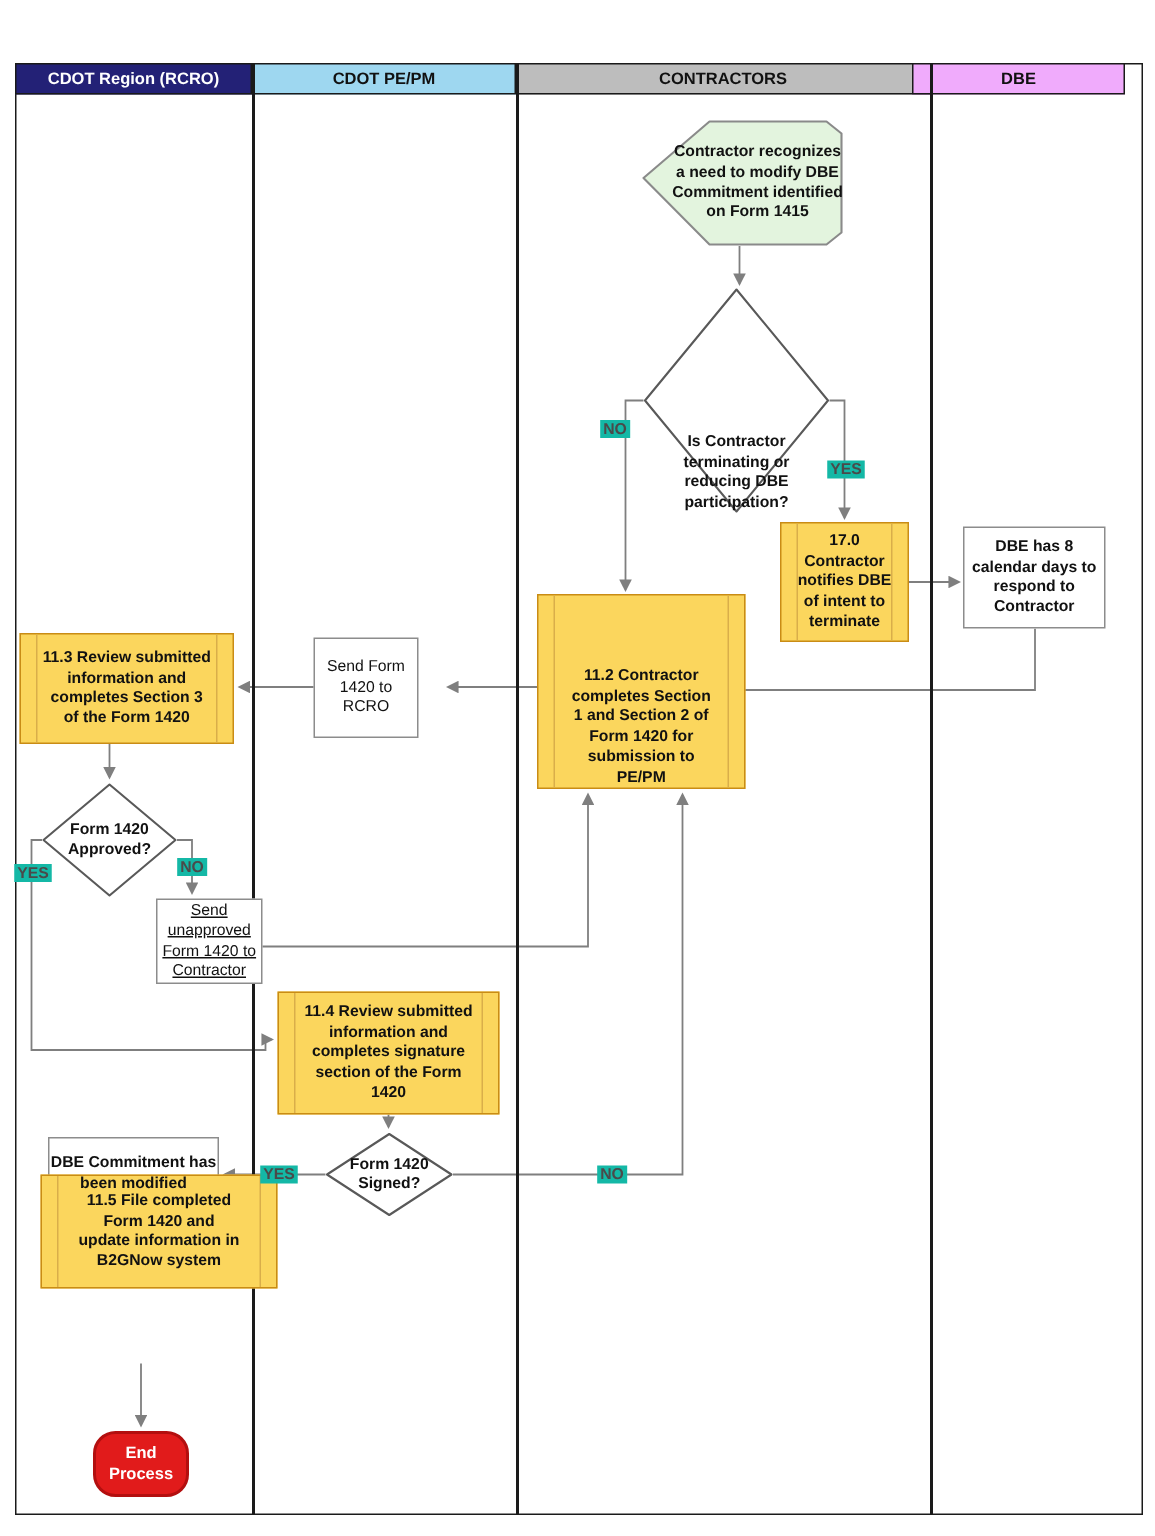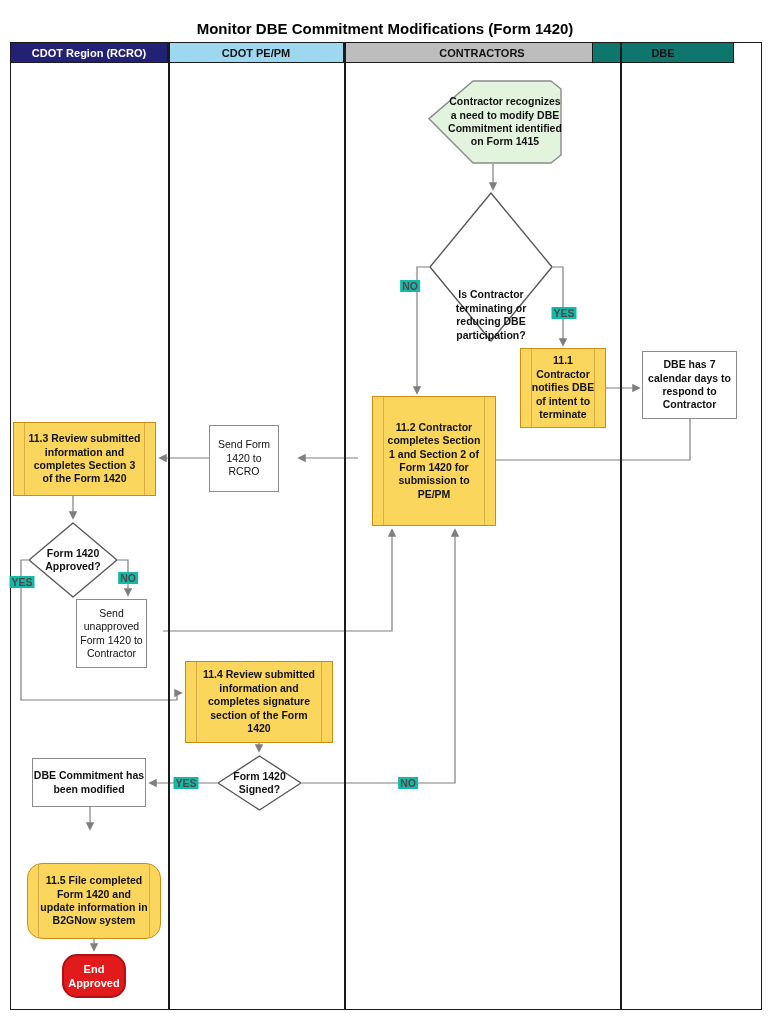--- a/index.html
+++ b/index.html
@@ -25,21 +25,20 @@
   .endnode{background:#E11B1B;border:2px solid #B30F0F;border-radius:15px;color:#fff;
            font-weight:bold;font-size:11px;}
   .boldtxt{font-weight:bold;}
   .edgelbl{position:absolute;transform:translate(-50%,-50%);background:#14b8a6;padding:0 2px;
            font-size:10.5px;font-weight:bold;color:#4a4a4a;z-index:2;}
 </style>
 </head>
 <body>
 
 <div class="canvas">
-  <div class="title">Monitor DBE Commitment Modifications (Form 1420)</div>
   <div class="frame"></div>
   <svg class="edges" id="edges-layer" width="770" height="1024" viewBox="0 0 770 1024" xmlns="http://www.w3.org/2000/svg">
     <defs>
       <marker id="arrow" viewBox="0 0 10 10" refX="8" refY="5" markerWidth="7" markerHeight="7" orient="auto-start-reverse">
         <path d="M0,0 L10,5 L0,10 z" fill="#7f7f7f"></path>
       </marker>
     </defs>
   <polyline points="493,164 493,189" fill="none" stroke="#7f7f7f" stroke-width="1.2" marker-end="url(#arrow)"></polyline>
       <polyline points="429,267 417,267 417,393" fill="none" stroke="#7f7f7f" stroke-width="1.2" marker-end="url(#arrow)"></polyline>
       <polyline points="553,267 563,267 563,345" fill="none" stroke="#7f7f7f" stroke-width="1.2" marker-end="url(#arrow)"></polyline>
@@ -53,81 +52,81 @@
       <polyline points="163,631 392,631 392,530" fill="none" stroke="#7f7f7f" stroke-width="1.2" marker-end="url(#arrow)"></polyline>
       <polyline points="259,743 259,751" fill="none" stroke="#7f7f7f" stroke-width="1.2" marker-end="url(#arrow)"></polyline>
       <polyline points="217,783 150,783" fill="none" stroke="#7f7f7f" stroke-width="1.2" marker-end="url(#arrow)"></polyline>
       <polyline points="302,783 455,783 455,530" fill="none" stroke="#7f7f7f" stroke-width="1.2" marker-end="url(#arrow)"></polyline>
       <polyline points="90,807 90,829" fill="none" stroke="#7f7f7f" stroke-width="1.2" marker-end="url(#arrow)"></polyline>
       <polyline points="94,909 94,950" fill="none" stroke="#7f7f7f" stroke-width="1.2" marker-end="url(#arrow)"></polyline>
     </svg>
 <div class="hdr" style="left: 168px; width: 176px; background: rgb(158, 215, 240); color: rgb(17, 17, 17);">CDOT PE/PM</div>
     <div class="hdr" style="left: 10px; width: 158px; background: rgb(35, 33, 118); color: rgb(255, 255, 255);">CDOT Region (RCRO)</div>
     <div class="hdr" style="left: 344px; width: 276px; background: rgb(189, 189, 189); color: rgb(17, 17, 17);">CONTRACTORS</div>
-    <div class="hdr" style="left: 592px; width: 142px; background: #0f766e; color: rgb(17, 17, 17);">DBE</div>
+    <div class="hdr" style="left: 608px; width: 142px; background: #f0abfc; color: rgb(17, 17, 17);">DBE</div>
     <div class="laneline" style="left: 168px;"></div>
     <div class="laneline" style="left: 344px;"></div>
     <div class="laneline" style="left: 620px;"></div>
     <div class="node boldtxt" style="left: 428px; top: 80px; width: 134px; height: 84px; padding-left: 20px;"><svg class="shape-svg" viewBox="0 0 134 84">
         <polygon points="1,38.64 45,1 123,1 133,9 133,75 123,83 45,83" fill="#E3F4DE" stroke="#8a8a8a" stroke-width="1.4" stroke-linejoin="round"></polygon>
       </svg><span class="shape-label">Contractor recognizes
 a need to modify DBE
 Commitment identified
 on Form 1415</span></div>
     <div class="node boldtxt" style="left: 429px; top: 192px; width: 124px; height: 150px; align-items: flex-end;"><svg class="shape-svg" viewBox="0 0 124 150">
         <polygon points="62,1 123,75 62,149 1,75" fill="#ffffff" stroke="#595959" stroke-width="1.4" stroke-linejoin="round"></polygon>
       </svg><span class="shape-label">Is Contractor
 terminating or
 reducing DBE
 participation?</span></div>
-    <div class="node proc" style="left: 520px; top: 348px; width: 86px; height: 80px;"><span class="shape-label">11.1
+    <div class="node proc" style="left: 520px; top: 348px; width: 86px; height: 80px;"><span class="shape-label">17.0
 Contractor
 notifies DBE
 of intent to
 terminate</span></div>
-    <div class="node rect boldtxt" style="left: 642px; top: 351px; width: 95px; height: 68px;"><span class="shape-label">DBE has 7
+    <div class="node rect boldtxt" style="left: 642px; top: 351px; width: 95px; height: 68px;"><span class="shape-label">DBE has 8
 calendar days to
 respond to
 Contractor</span></div>
-    <div class="node proc" style="left: 372px; top: 396px; width: 124px; height: 130px;"><span class="shape-label">11.2 Contractor
+    <div class="node proc" style="left: 358px; top: 396px; width: 139px; height: 130px; align-items: flex-end;"><span class="shape-label">11.2 Contractor
 completes Section
 1 and Section 2 of
 Form 1420 for
 submission to
 PE/PM</span></div>
     <div class="node rect" style="left: 209px; top: 425px; width: 70px; height: 67px;"><span class="shape-label">Send Form
 1420 to
 RCRO</span></div>
     <div class="node proc" style="left: 13px; top: 422px; width: 143px; height: 74px;"><span class="shape-label">11.3 Review submitted
 information and
 completes Section 3
 of the Form 1420</span></div>
     <div class="node boldtxt" style="left: 28px; top: 522px; width: 90px; height: 76px;"><svg class="shape-svg" viewBox="0 0 90 76">
         <polygon points="45,1 89,38 45,75 1,38" fill="#ffffff" stroke="#595959" stroke-width="1.4" stroke-linejoin="round"></polygon>
       </svg><span class="shape-label">Form 1420
 Approved?</span></div>
-    <div class="node rect" style="left: 76px; top: 599px; width: 71px; height: 69px;"><span class="shape-label">Send
+    <div class="node rect" style="left: 104px; top: 599px; width: 71px; height: 57px; text-decoration: underline;"><span class="shape-label">Send
 unapproved
 Form 1420 to
 Contractor</span></div>
     <div class="node proc" style="left: 185px; top: 661px; width: 148px; height: 82px;"><span class="shape-label">11.4 Review submitted
 information and
 completes signature
 section of the Form
 1420</span></div>
     <div class="node boldtxt" style="left: 217px; top: 755px; width: 85px; height: 56px;"><svg class="shape-svg" viewBox="0 0 85 56">
         <polygon points="42.5,1 84,28 42.5,55 1,28" fill="#ffffff" stroke="#595959" stroke-width="1.4" stroke-linejoin="round"></polygon>
       </svg><span class="shape-label">Form 1420
 Signed?</span></div>
     <div class="node rect boldtxt" style="left: 32px; top: 758px; width: 114px; height: 49px;"><span class="shape-label">DBE Commitment has
 been modified</span></div>
-    <div class="node proc" style="left: 27px; top: 863px; width: 134px; height: 76px; border-radius: 15px;"><span class="shape-label">11.5 File completed
+    <div class="node proc" style="left: 27px; top: 783px; width: 158px; height: 76px;"><span class="shape-label">11.5 File completed
 Form 1420 and
 update information in
 B2GNow system</span></div>
-    <div class="node endnode" style="left: 62px; top: 954px; width: 64px; height: 44px;"><span class="shape-label">End Approved</span></div>
+    <div class="node endnode" style="left: 62px; top: 954px; width: 64px; height: 44px;"><span class="shape-label">End Process</span></div>
     <span class="edgelbl" style="left: 410px; top: 286px;">NO</span>
     <span class="edgelbl" style="left: 564px; top: 313px;">YES</span>
     <span class="edgelbl" style="left: 128px; top: 578px;">NO</span>
     <span class="edgelbl" style="left: 22px; top: 582px;">YES</span>
     <span class="edgelbl" style="left: 186px; top: 783px;">YES</span>
     <span class="edgelbl" style="left: 408px; top: 783px;">NO</span>
   </div>
 
 </body></html>

